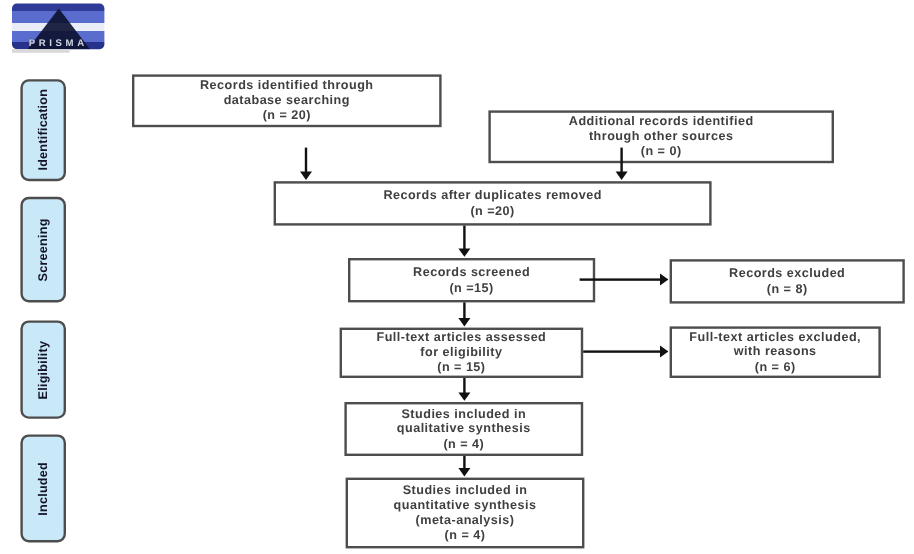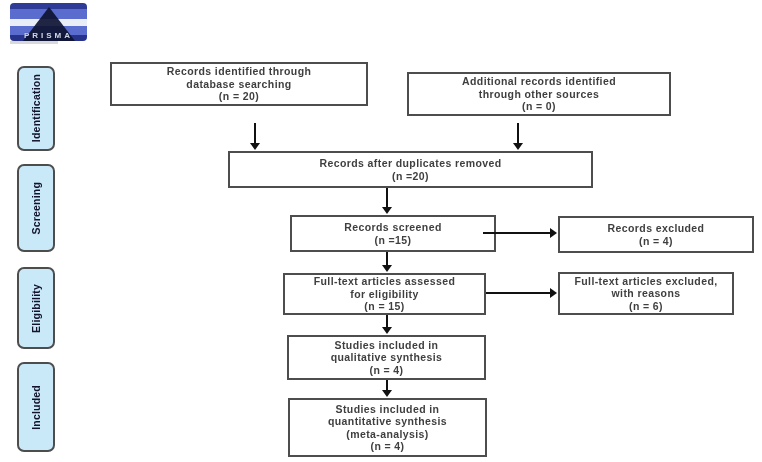--- a/index.html
+++ b/index.html
@@ -95,29 +95,29 @@
   <div class="stage" style="left:17px; top:267px; height:82px">
     <span>Eligibility</span>
   </div>
   <div class="stage" style="left:17px; top:362px; height:90px">
     <span>Included</span>
   </div>
 
   <div class="fbox" style="left:110px; top:62px;  width:258px; height:44px">Records identified through
 database searching
 (n = 20)</div>
-  <div class="fbox" style="left:407px; top:72px;  width:264px; height:44px">Additional records identified
+  <div class="fbox" style="left:407px; top:92px;  width:288px; height:44px">Additional records identified
 through other sources
 (n = 0)</div>
   <div class="fbox" style="left:228px; top:151px; width:365px; height:37px">Records after duplicates removed
 (n =20)</div>
   <div class="fbox" style="left:290px; top:215px; width:206px; height:37px">Records screened
 (n =15)</div>
   <div class="fbox" style="left:558px; top:216px; width:196px; height:37px">Records excluded
-(n = 4)</div>
+(n = 8)</div>
   <div class="fbox" style="left:283px; top:273px; width:203px; height:42px">Full-text articles assessed
 for eligibility
 (n = 15)</div>
   <div class="fbox" style="left:558px; top:272px; width:176px; height:43px">Full-text articles excluded,
 with reasons
 (n = 6)</div>
   <div class="fbox" style="left:287px; top:335px; width:199px; height:45px">Studies included in
 qualitative synthesis
 (n = 4)</div>
   <div class="fbox" style="left:288px; top:398px; width:199px; height:59px">Studies included in

